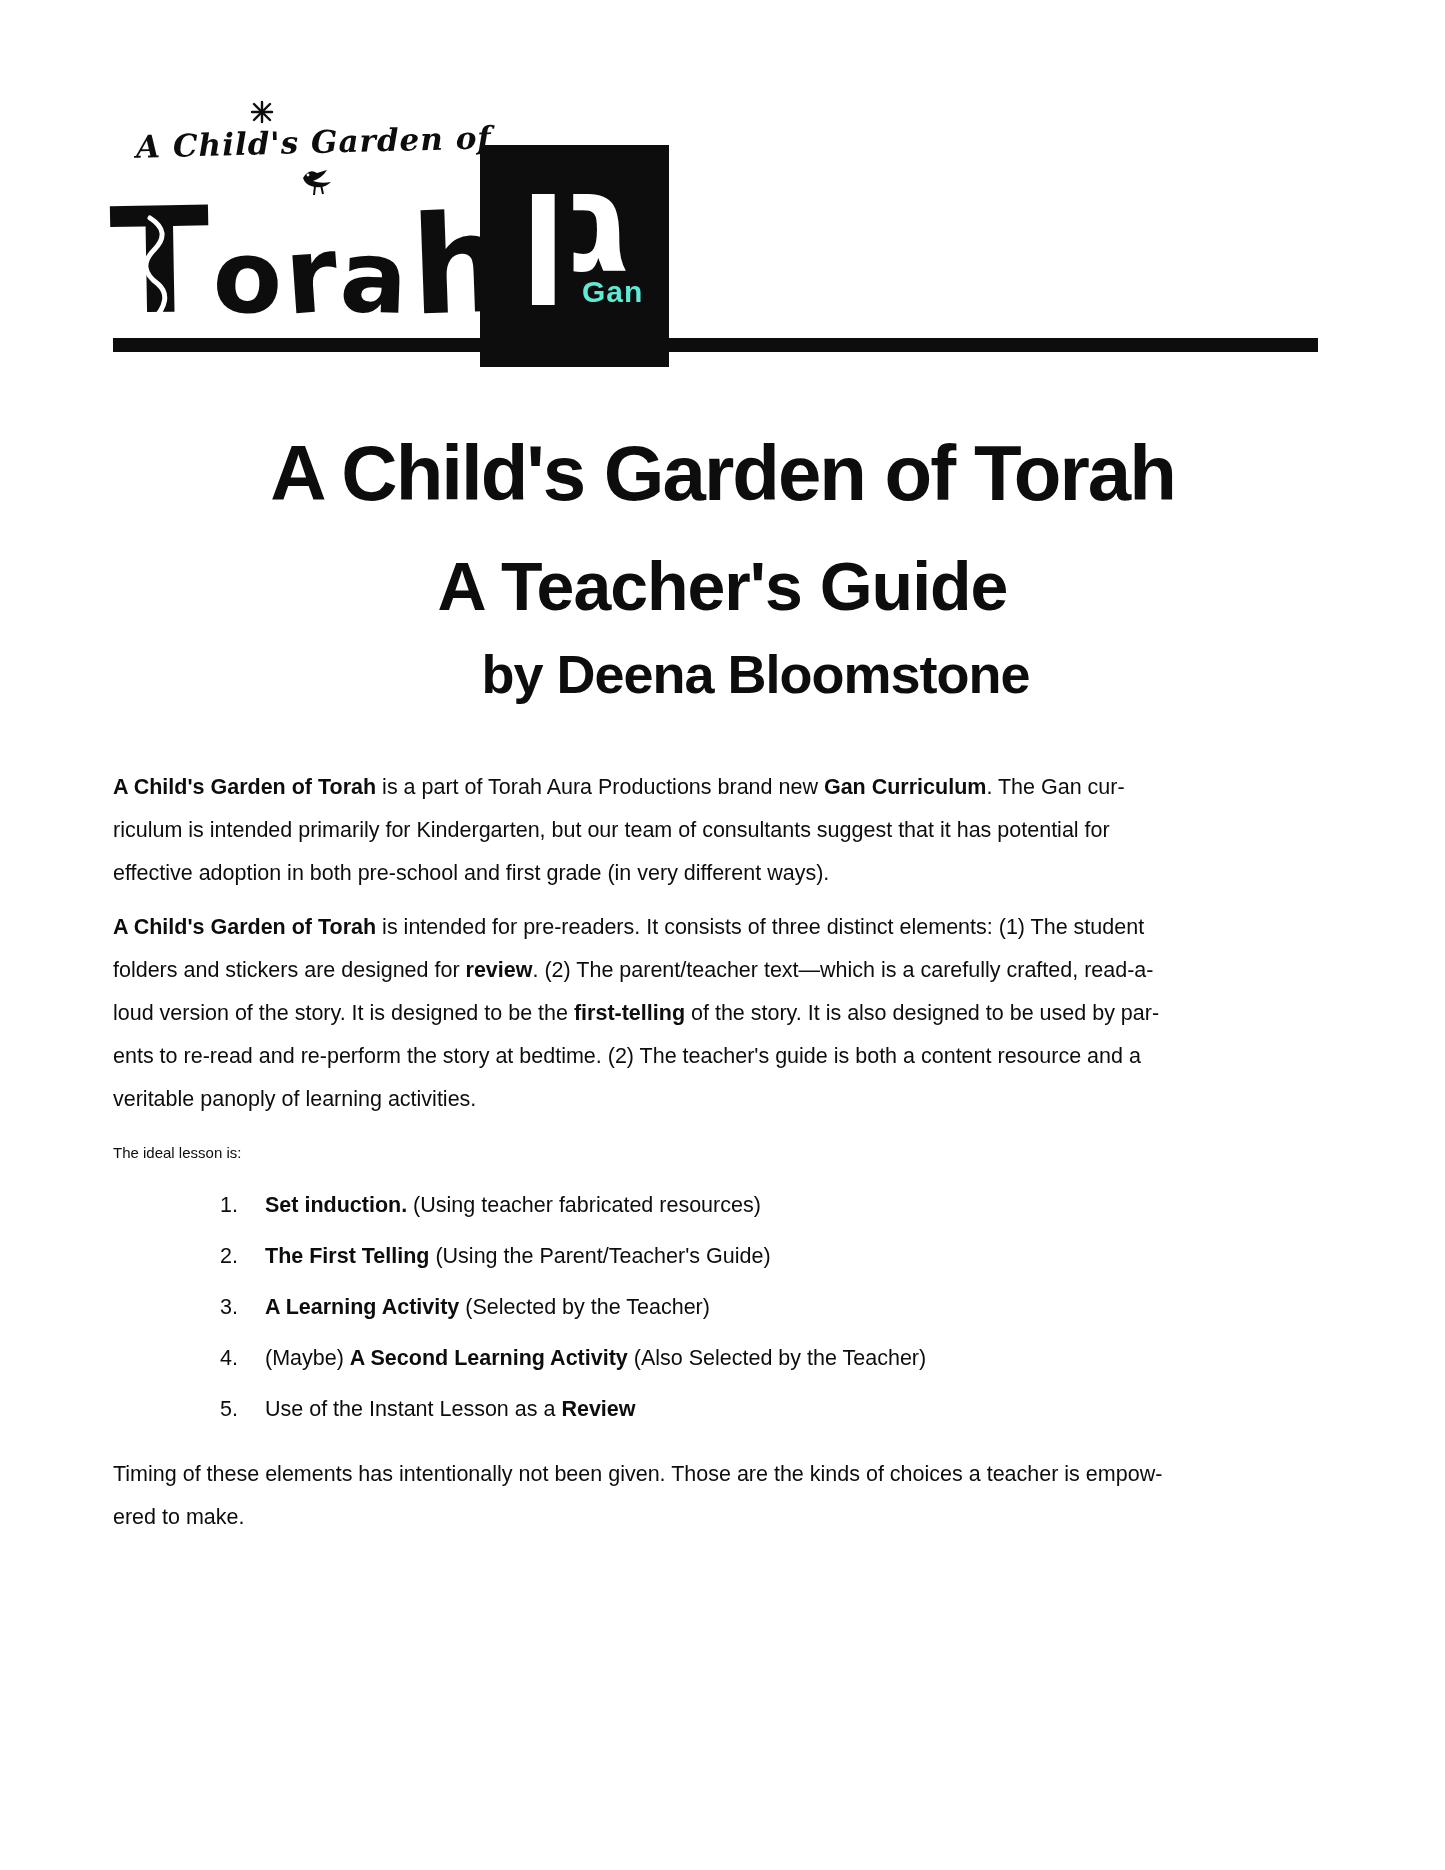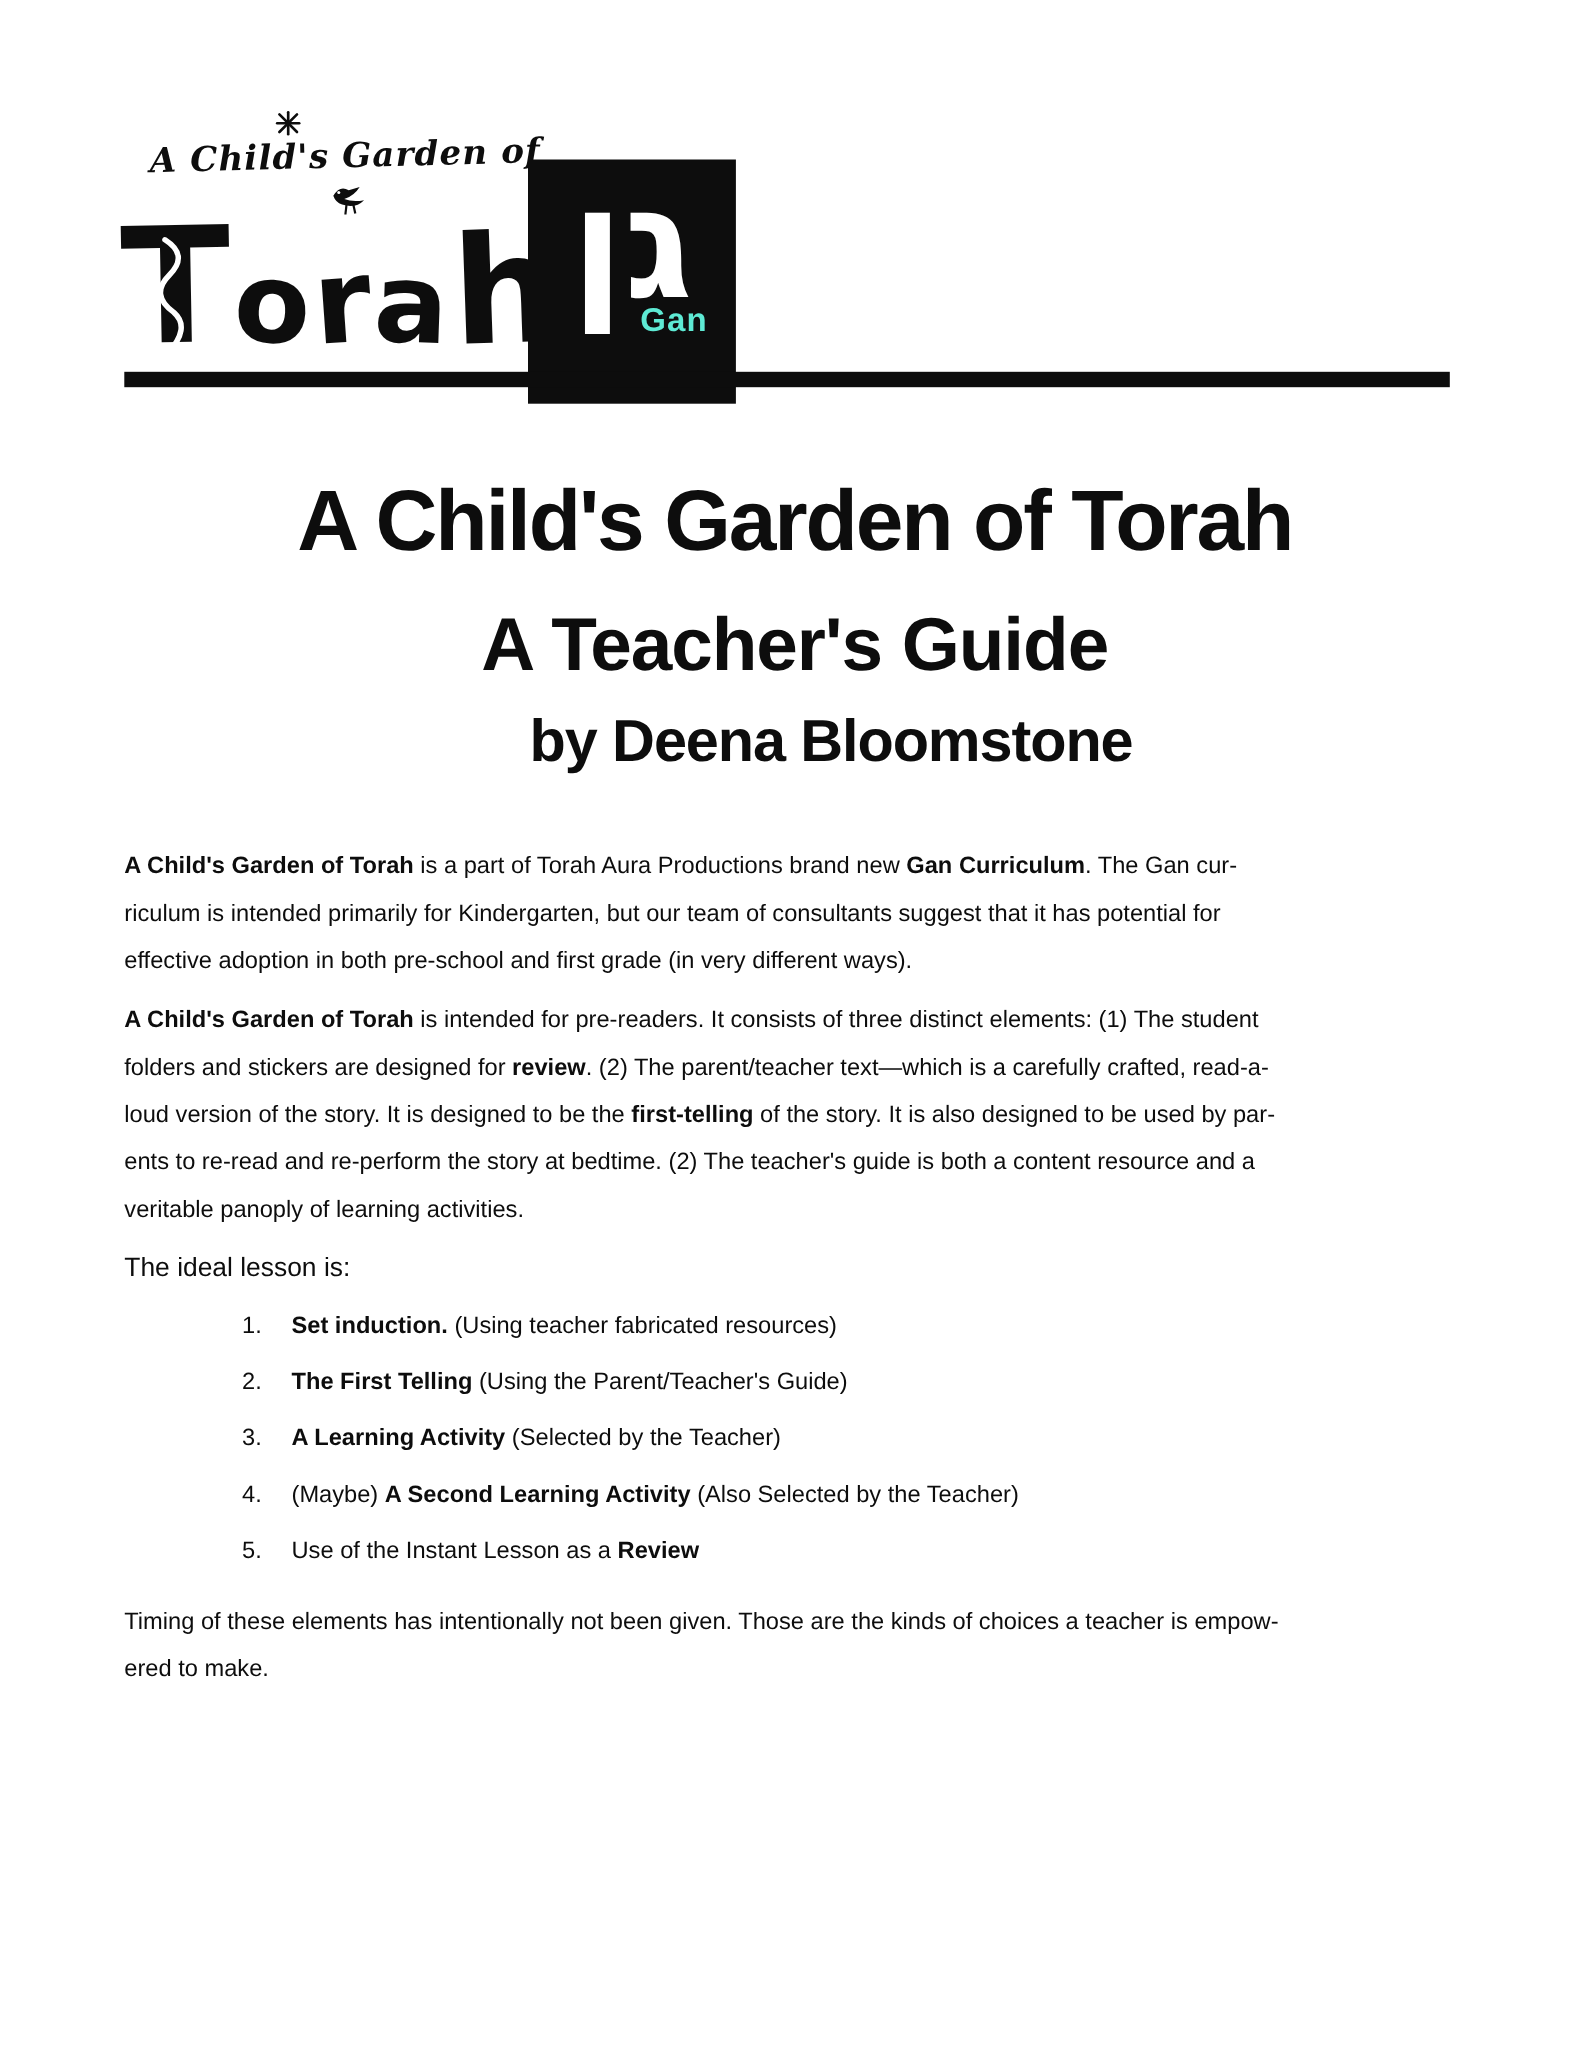--- a/index.html
+++ b/index.html
@@ -48,21 +48,21 @@
   #doc-title{top:428px;font-size:78px;letter-spacing:-2px;}
   #doc-subtitle{top:547px;font-size:68px;letter-spacing:-1px;}
   #doc-byline{top:643px;font-size:54px;letter-spacing:-1px;padding-left:33px;}
 
   
   .bodyblock{left:113px;font-size:21.5px;line-height:43px;}
   .tline{white-space:nowrap;height:43px;}
   .bold{font-weight:700;}
   #p1{top:766px;}
   #p2{top:906px;}
-  #lead-in{top:1131px;font-size:24px;line-height:43px;white-space:nowrap;}
+  #lead-in{top:1131px;font-size:15px;line-height:43px;white-space:nowrap;}
   #list{top:1184px;left:220px;font-size:21.5px;line-height:43px;}
   .list-item{height:43px;margin-bottom:8px;white-space:nowrap;}
   .num{display:inline-block;width:45px;}
   #closing{top:1453px;}
 </style>
 </head>
 <body>
 
 <div class="page">
 

